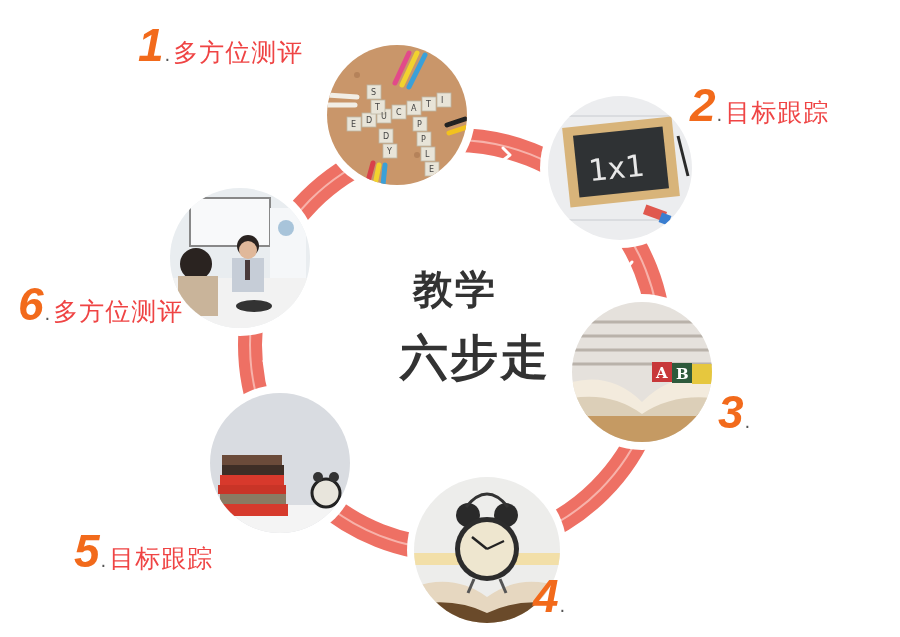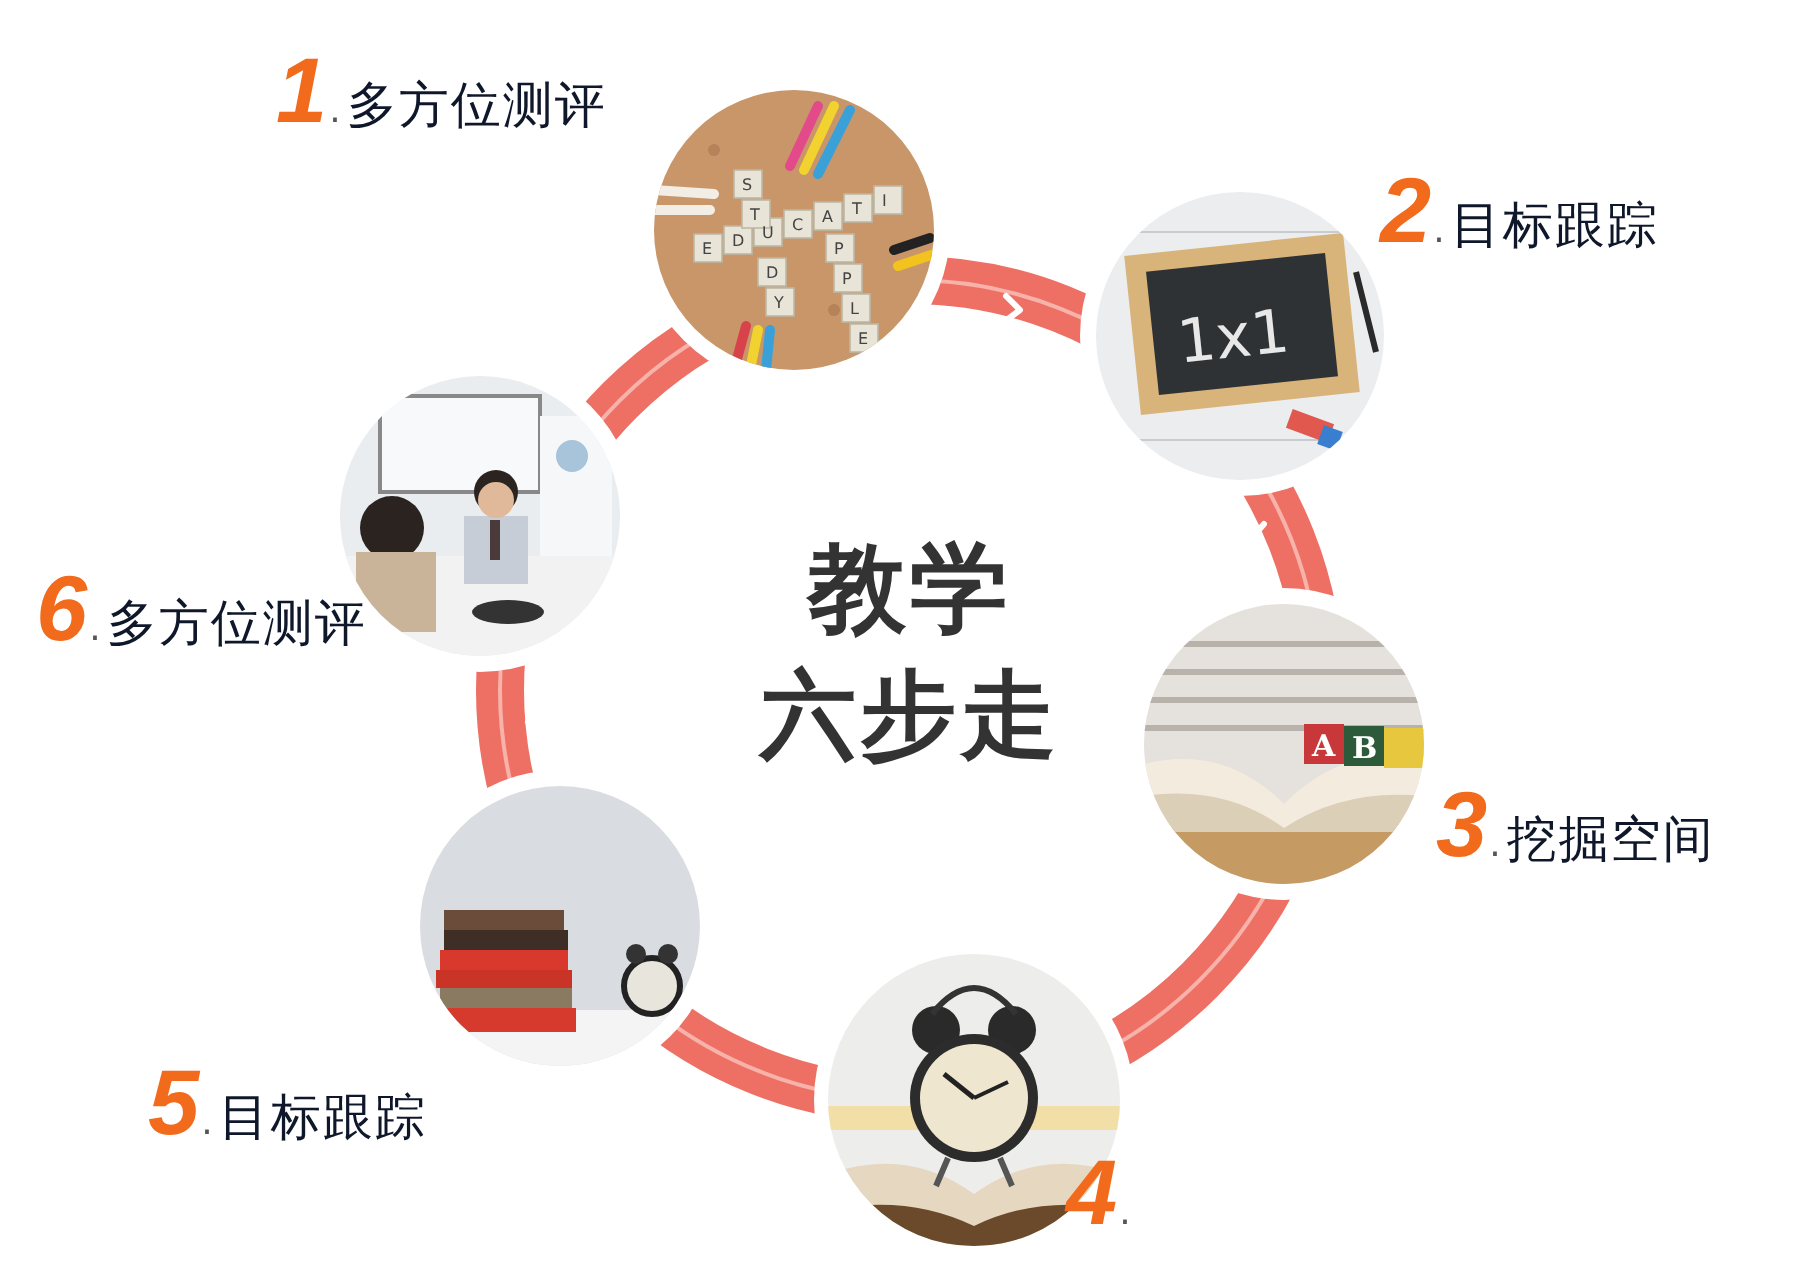--- a/index.html
+++ b/index.html
@@ -6,24 +6,24 @@
     body { width:900px; height:637px; position:relative; overflow:hidden;
            font-family: "DejaVu Sans", "Liberation Sans", sans-serif; }
     #ring { position:absolute; left:0; top:0; }
     .photo { position:absolute; border-radius:50%; overflow:hidden;
              box-shadow: 0 0 0 4px #ffffff; }
     .photo svg { display:block; width:100%; height:100%; }
     .step-label { position:absolute; display:flex; align-items:baseline; white-space:nowrap; }
     .step-num { font-family:"Liberation Sans", sans-serif; font-weight:bold; font-style:italic;
                 color:#F26A1B; font-size:46px; line-height:1; }
     .step-dot { color:#555; font-size:18px; margin:0 3px 0 1px; }
-    .step-text { color:#0f172a; font-size:25px; letter-spacing:1px; }
+    .step-text { color:#ef4444; font-size:25px; letter-spacing:1px; }
     .center-title { position:absolute; left:360px; width:190px; text-align:center; color:#333; font-weight:bold; }
-    #center-line1 { top:262px; font-size:49px; letter-spacing:2px; }
-    #center-line2 { top:326px; font-size:48px; letter-spacing:2px; }
+    #center-line1 { top:262px; font-size:40px; letter-spacing:2px; }
+    #center-line2 { top:326px; font-size:48px; letter-spacing:2px;text-align:right; }
   </style>
 </head>
 <body>
 
 <svg id="ring" width="900" height="637" viewBox="0 0 900 637">
   <g fill="none" stroke="#EE7064" stroke-width="24">
     <circle cx="455" cy="345" r="205"></circle>
   </g>
   <g fill="none" stroke="#F7B2AA" stroke-width="2">
     <circle cx="455" cy="345" r="205"></circle>
@@ -199,21 +199,20 @@
 
 <div class="step-label" style="left:690px;top:82px;">
   <span class="step-num">2</span>
   <span class="step-dot">.</span>
   <span class="step-text">目标跟踪</span>
 </div>
 
 <div class="step-label" style="left:718px;top:389px;">
   <span class="step-num">3</span>
   <span class="step-dot">.</span>
-  <span class="step-text">挖掘空间</span>
 </div>
 
 <div class="step-label" style="left:533px;top:573px;">
   <span class="step-num">4</span>
   <span class="step-dot">.</span>
 </div>
 
 <div class="step-label" style="left:74px;top:528px;">
   <span class="step-num">5</span>
   <span class="step-dot">.</span>

